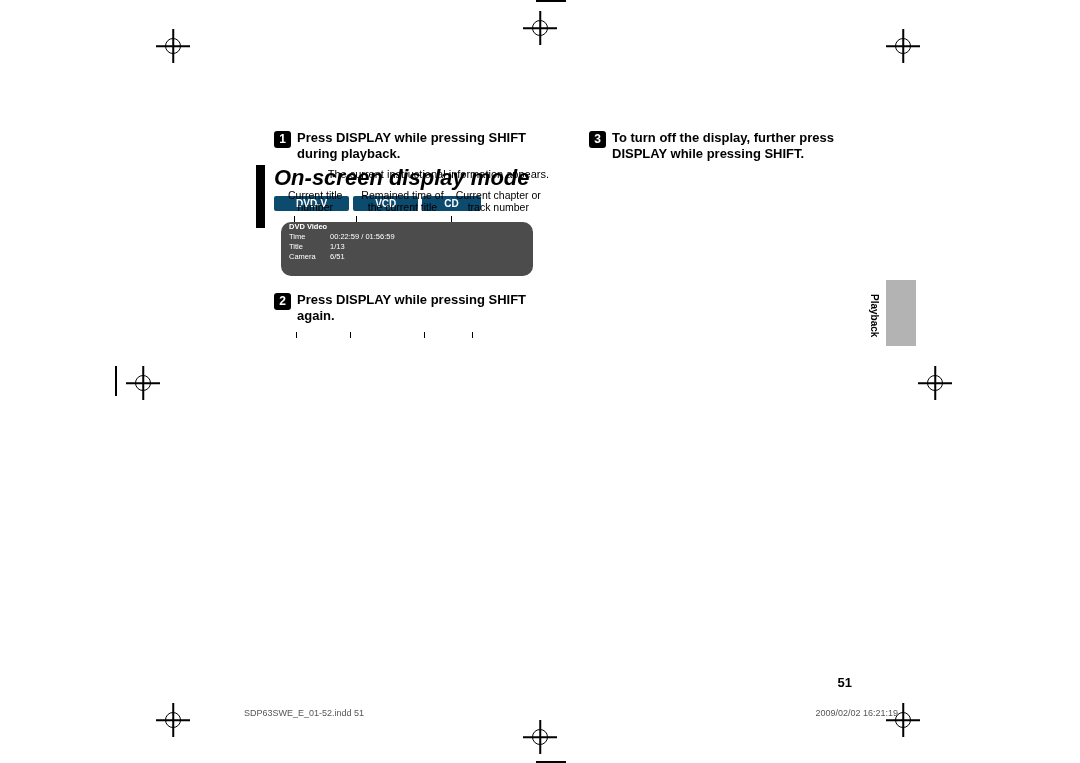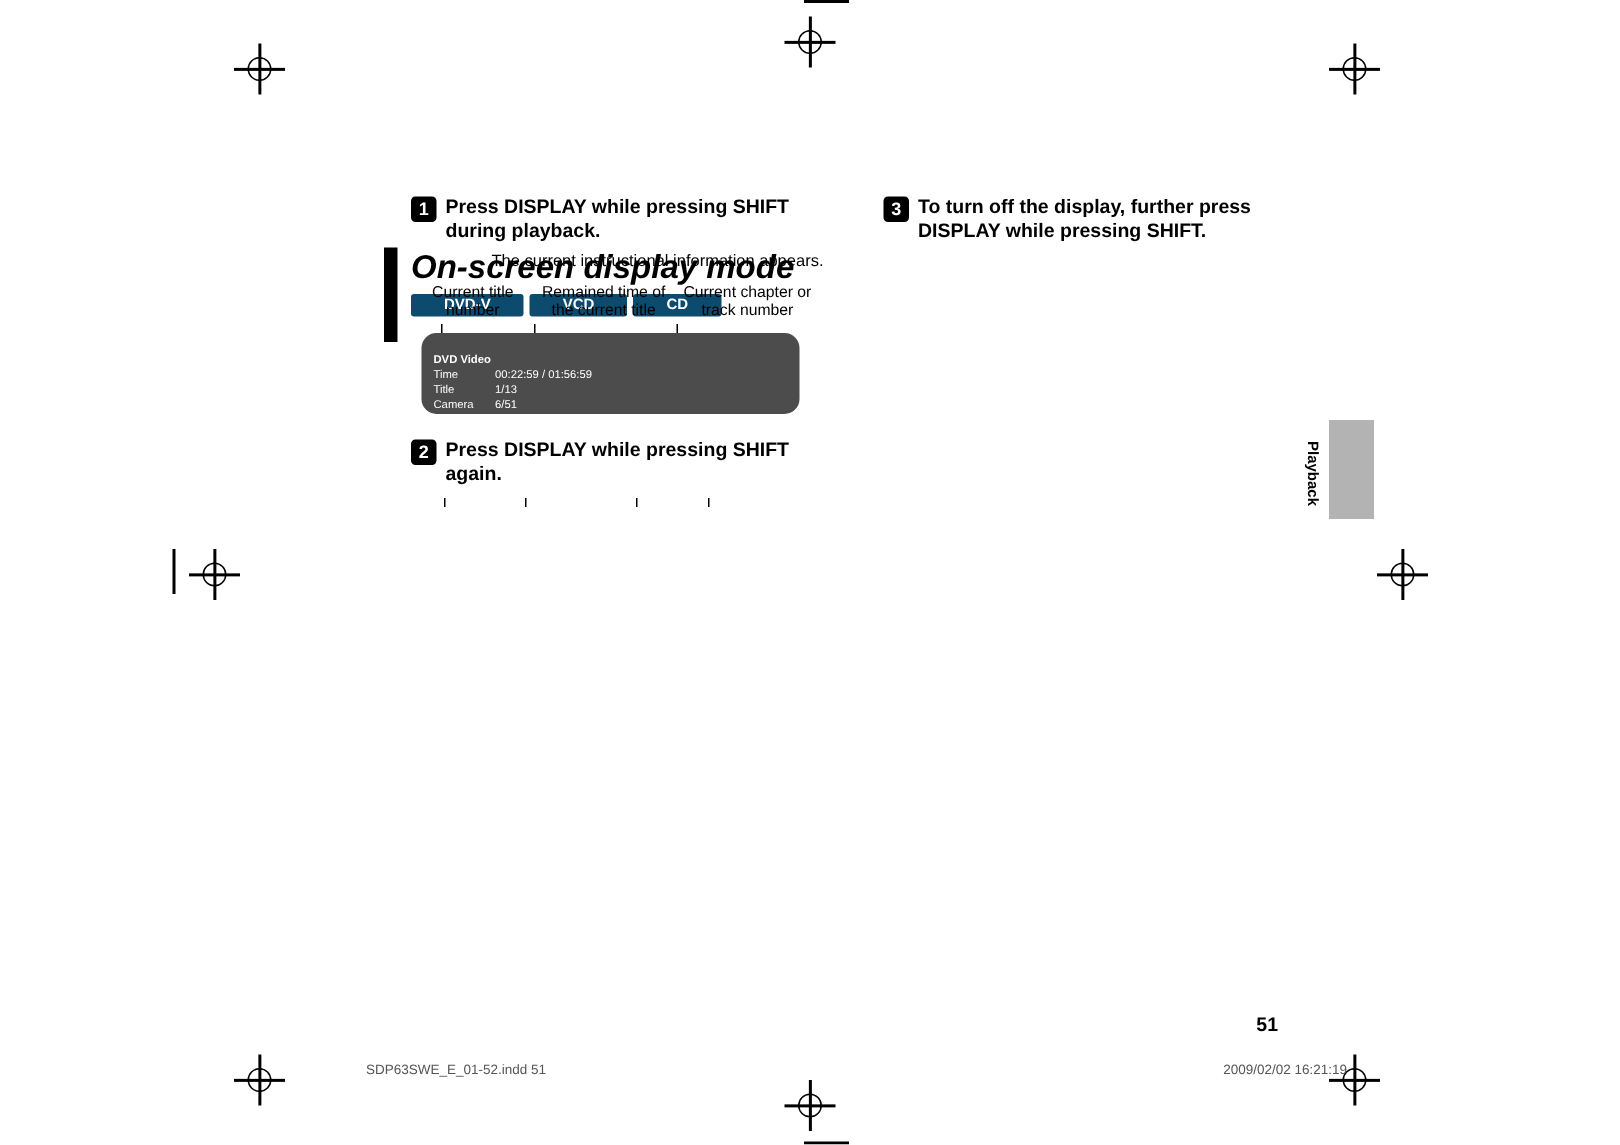--- a/index.html
+++ b/index.html
@@ -88,21 +88,21 @@
   .step-title { font-weight: bold; font-size: 13px; line-height: 1.25; }
   .para { margin: 4px 0 2px 23px; font-size: 11px; text-align: right; }
   .small { font-size: 10.5px; }
   .osd {
     background: #4c4c4c;
     color: #fff;
     border-radius: 10px;
     height: 54px;
     width: 252px;
     margin-left: 7px;
-    padding: 13px 8px;
+    padding: 0 8px;
     font-size: 7.5px;
     line-height: 1.35;
     box-sizing: border-box;
   }
   .osd-row { display: flex; gap: 7px; }
   .osd-k { width: 34px; }
   .osd-v { }
   .labels-above {
     display: flex; font-size: 10.5px; margin-left: 7px; margin-top: 8px; margin-bottom: 2px;
   }

